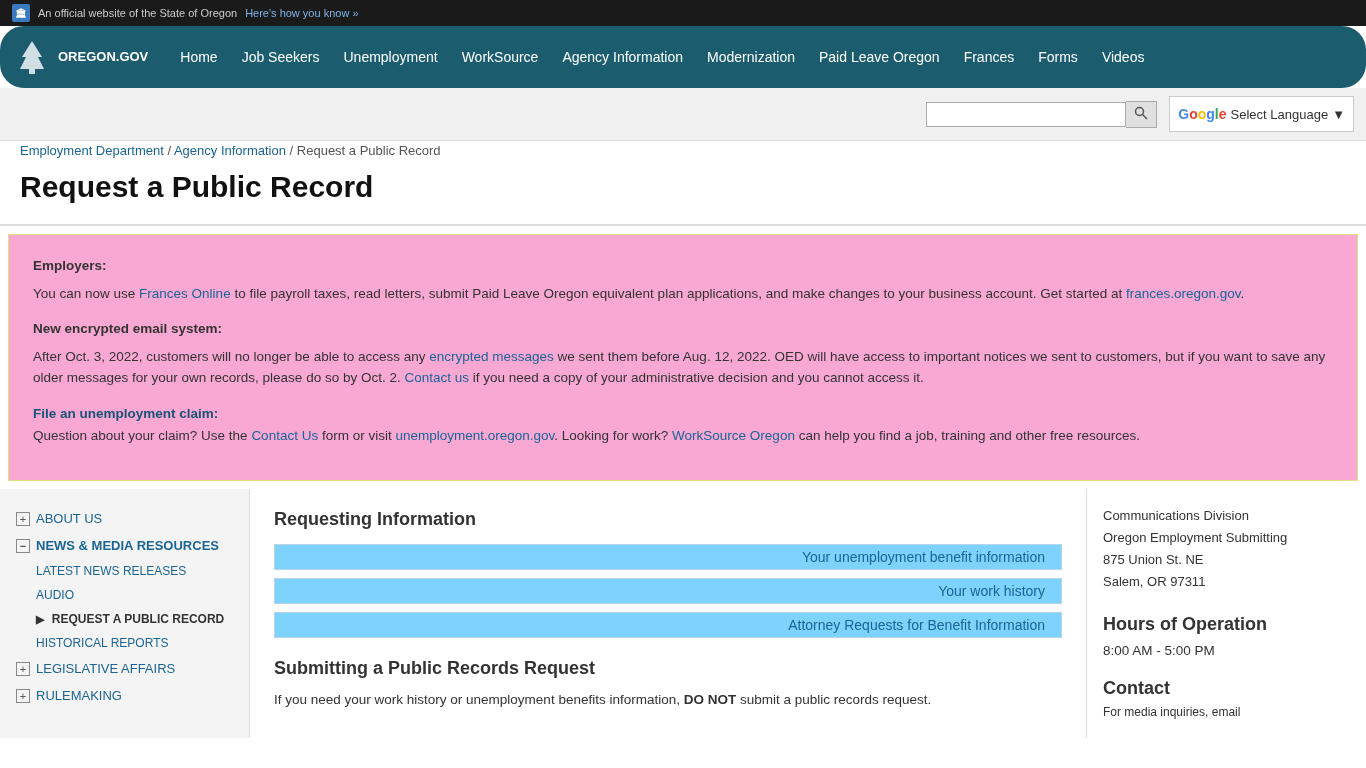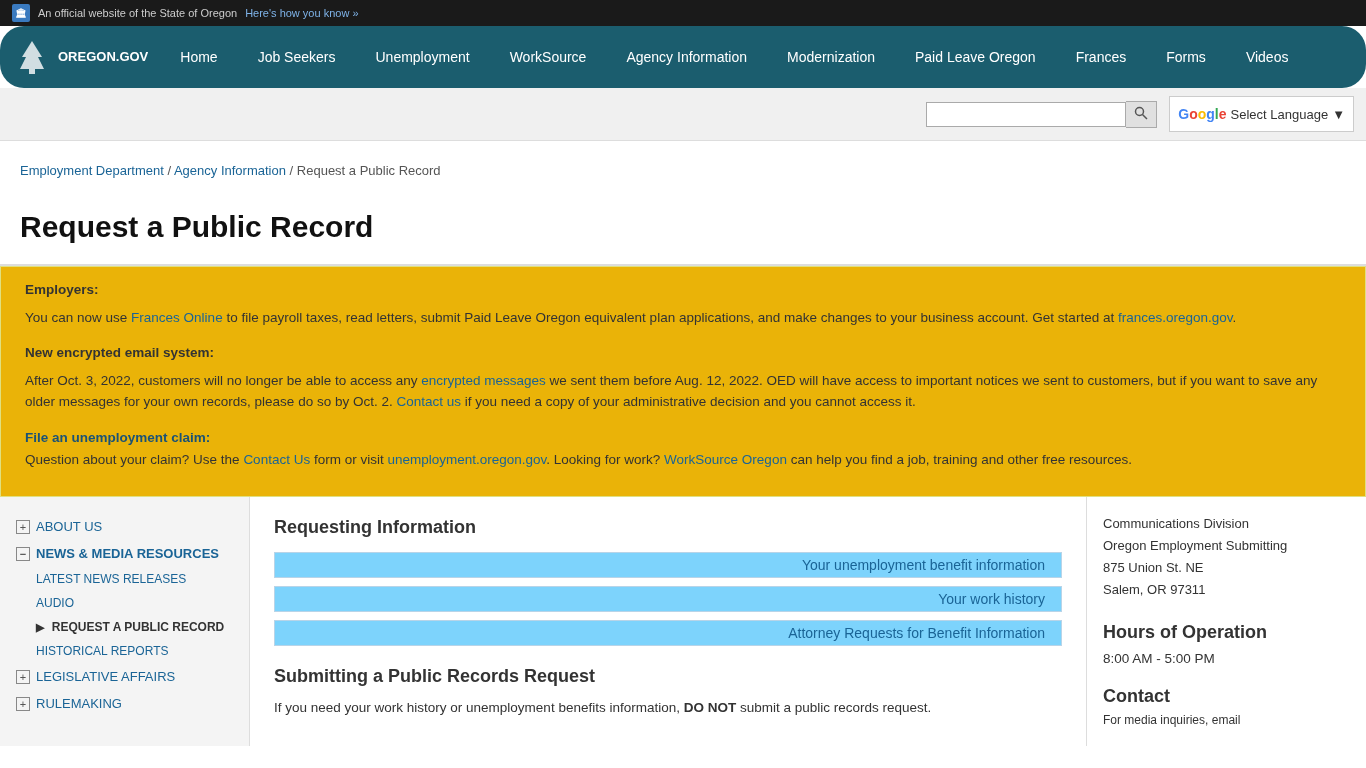--- a/index.html
+++ b/index.html
@@ -48,21 +48,21 @@
     .nav-logo-text {
       color: #fff;
       font-size: 13px;
       font-weight: bold;
       line-height: 1.2;
     }
     .nav-items {
       display: flex;
       align-items: center;
       list-style: none;
-      gap: 16px;
+      gap: 0;
       flex-wrap: nowrap;
     }
     .nav-items li a {
       color: #fff;
       text-decoration: none;
       padding: 8px 12px;
       display: block;
       font-size: 14px;
       white-space: nowrap;
     }
@@ -109,43 +109,43 @@
       font-weight: bold;
       font-size: 14px;
     }
     .google-g span:nth-child(1) { color: #4285F4; }
     .google-g span:nth-child(2) { color: #EA4335; }
     .google-g span:nth-child(3) { color: #FBBC05; }
     .google-g span:nth-child(4) { color: #4285F4; }
 
     
     .breadcrumb {
-      padding: 22px 20px;
+      padding: 2px 20px;
       font-size: 13px;
     }
     .breadcrumb a { color: #1a6496; text-decoration: none; }
     .breadcrumb span { color: #555; }
 
     
     .page-title-section {
       padding: 10px 20px 20px;
       border-bottom: 2px solid #ddd;
     }
     .page-title {
       font-size: 30px;
       font-weight: bold;
       color: #111;
     }
 
     
     .alert-box {
-      background: #eab308;
+      background: #f9a8d4;
       border: 1px solid #e0e080;
-      margin: 0;
-      padding: 12px 24px;
+      margin: 8px;
+      padding: 20px 24px;
       font-size: 13.5px;
       line-height: 1.6;
     }
     .alert-box .alert-heading {
       font-weight: bold;
       margin-bottom: 6px;
     }
     .alert-box .alert-section { margin-bottom: 14px; }
     .alert-box a { color: #1a6496; text-decoration: none; }
     .alert-box .claim-link {

